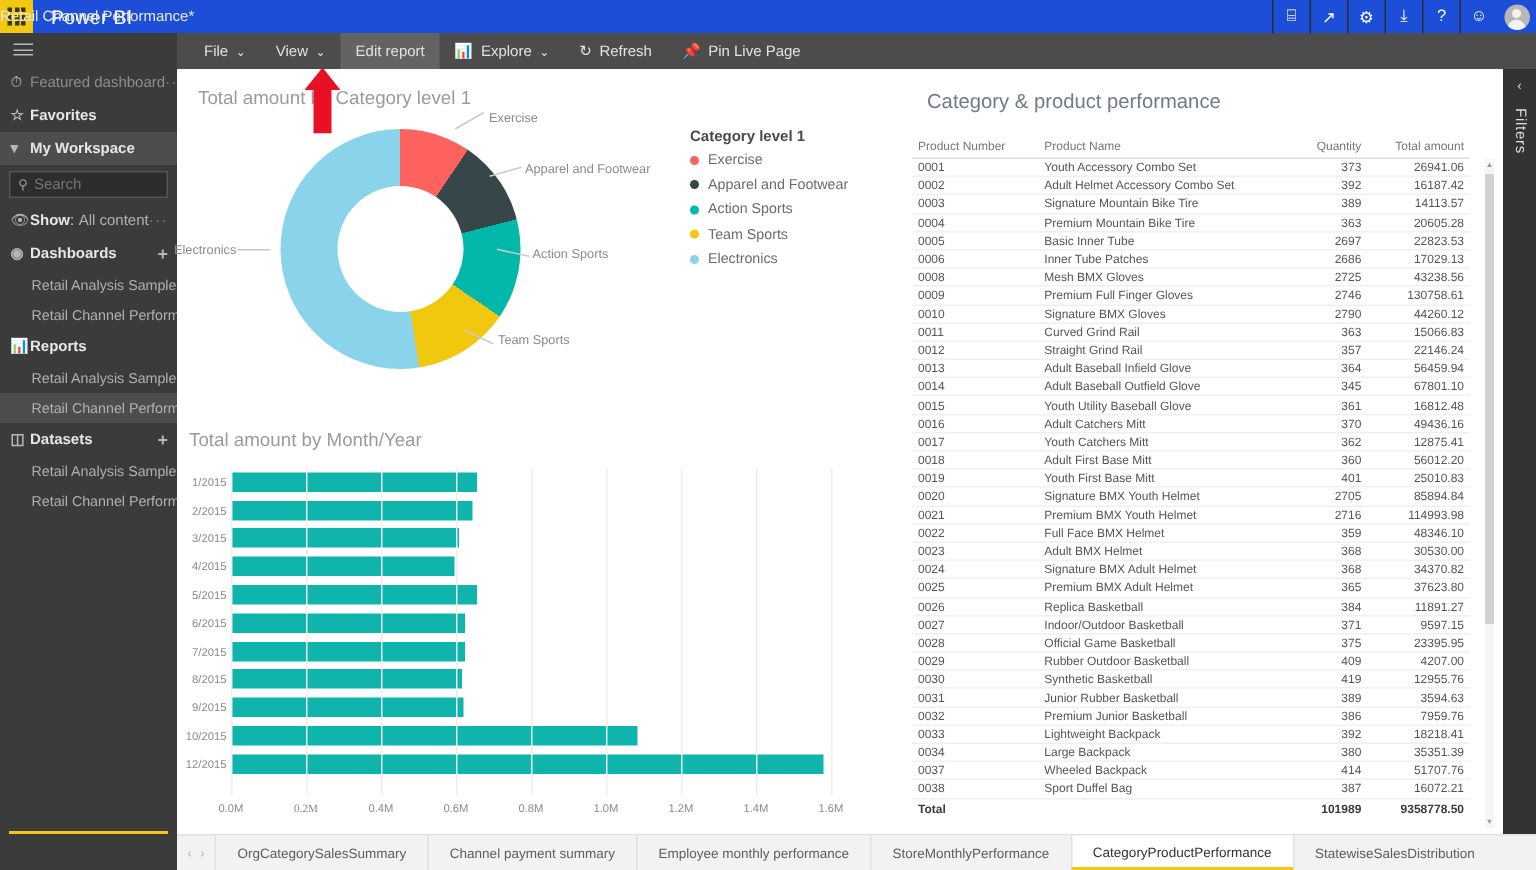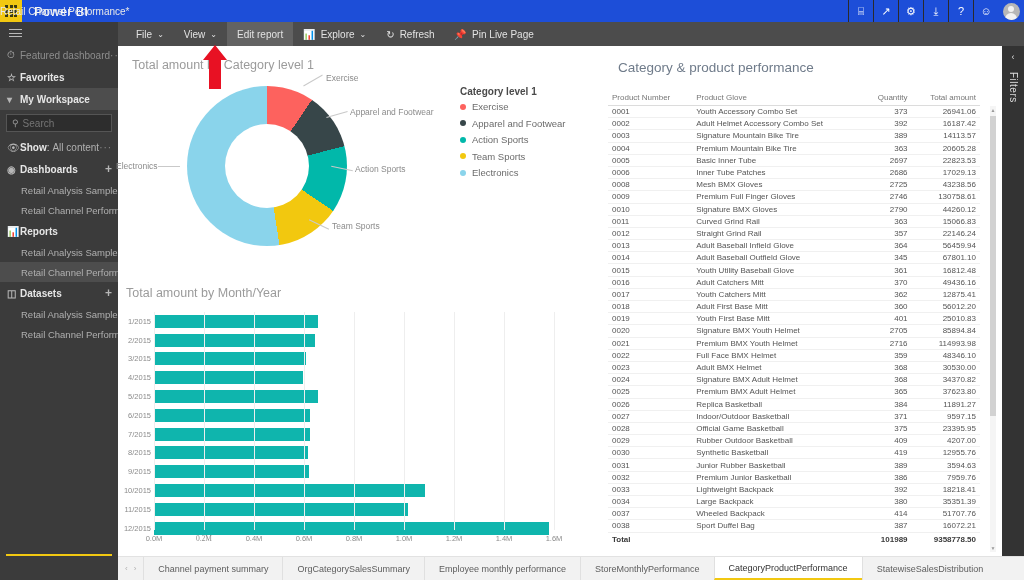--- a/index.html
+++ b/index.html
@@ -396,24 +396,20 @@
           </div>
           <div class="bar-row">
             <div class="bar-cat">9/2015</div>
             <div class="bar" style="width: 38.6875%; background: rgb(15, 181, 173);"></div>
           </div>
           <div class="bar-row">
             <div class="bar-cat">10/2015</div>
             <div class="bar" style="width: 67.8125%; background: rgb(15, 181, 173);"></div>
           </div>
           <div class="bar-row">
-            <div class="bar-cat">11/2015</div>
-            <div class="bar" style="width: 63.4375%; background: rgb(15, 181, 173);"></div>
-          </div>
-          <div class="bar-row">
             <div class="bar-cat">12/2015</div>
             <div class="bar" style="width: 98.75%; background: rgb(15, 181, 173);"></div>
           </div>
           <div class="gridline" style="left: 0%;"></div>
           <div class="gridline" style="left: 12.5%;"></div>
           <div class="gridline" style="left: 25%;"></div>
           <div class="gridline" style="left: 37.5%;"></div>
           <div class="gridline" style="left: 50%;"></div>
           <div class="gridline" style="left: 62.5%;"></div>
           <div class="gridline" style="left: 75%;"></div>
@@ -432,21 +428,21 @@
           <div class="xtick" style="left: 100%;">1.6M</div>
         </div>
     </div>
 
     <div class="table-viz">
       <div class="table-head">Category &amp; product performance</div>
       <table class="perf">
         <thead>
           <tr>
             <th>Product Number</th>
-            <th>Product Glove</th>
+            <th>Product Name</th>
             <th class="num">Quantity</th>
             <th class="num">Total amount</th>
           </tr>
         </thead>
         <tbody id="table-body">
             <tr>
               <td>0001</td>
               <td>Youth Accessory Combo Set</td>
               <td class="num">373</td>
               <td class="num">26941.06</td>
@@ -674,22 +670,22 @@
   <div class="filterbar">
     <div class="chev">‹</div>
     <div class="vtext">Filters</div>
   </div>
 
   <div class="tabsbar">
     <div class="tab-navs">
       <span>‹</span>
       <span>›</span>
     </div>
+    <div class="tab">OrgCategorySalesSummary</div>
     <div class="tab">Channel payment summary</div>
-    <div class="tab">OrgCategorySalesSummary</div>
     <div class="tab">Employee monthly performance</div>
     <div class="tab">StoreMonthlyPerformance</div>
     <div class="tab active">CategoryProductPerformance</div>
     <div class="tab">StatewiseSalesDistribution</div>
   </div>
 
   <svg class="annot-arrow" viewBox="0 0 24 44">
     <polygon points="12,0 24,15 18,15 18,44 6,44 6,15 0,15" fill="#e81123"></polygon>
   </svg>
 

